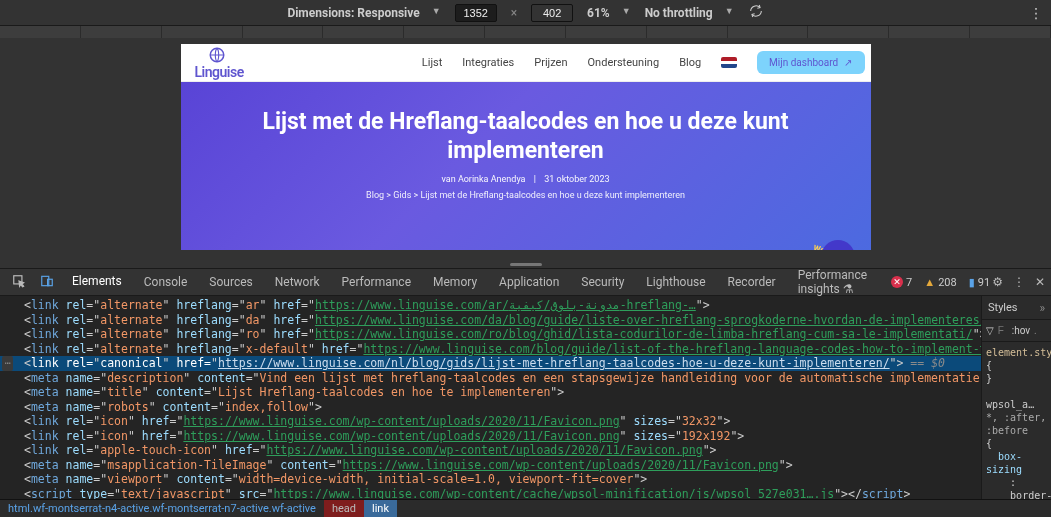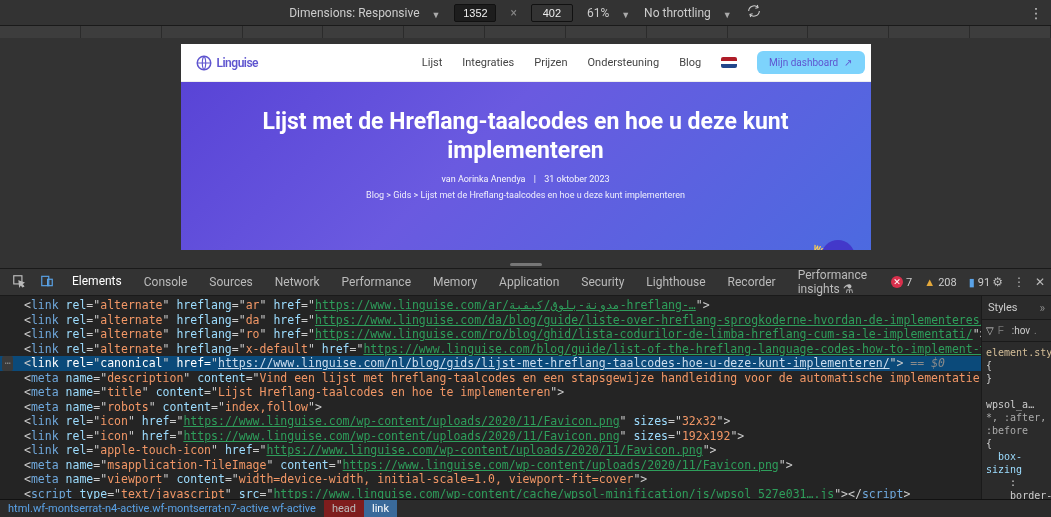--- a/index.html
+++ b/index.html
@@ -27,21 +27,21 @@
   font-size: 12px;
   position: relative;
 }
 .device-toolbar .right-actions {
   position: absolute;
   right: 8px;
   display: flex;
   gap: 12px;
   align-items: center;
 }
-.dd { display: inline-flex; align-items: flex-end; gap: 12px; cursor: pointer; }
+.dd { display: inline-flex; align-items: flex-start; gap: 12px; cursor: pointer; font-weight: bold; }
 .dd .caret { font-size: 9px; color: #aaa; }
 .dim-input {
   background: #1d1d1d;
   border: 1px solid #111;
   color: #eee;
   width: 42px;
   height: 18px;
   text-align: center;
   font-size: 11px;
   border-radius: 2px;
@@ -73,21 +73,21 @@
 
 .page-nav {
   height: 38px;
   display: flex;
   align-items: center;
   padding: 0 6px 0 14px;
   gap: 20px;
   background: #fff;
   border-bottom: 1px solid #eee;
 }
-.logo { display: flex; align-items: center; color: #5f55cf; font-weight: 600; font-size: 12px; letter-spacing: -0.5px; }
+.logo { display: flex; align-items: center; color: #5f55cf; font-weight: 600; font-size: 14px; letter-spacing: -0.5px; flex-direction: column; }
 .logo svg { width: 18px; height: 18px; margin-right: 4px; }
 .page-nav .spacer { flex: 1; }
 .page-nav a { color: #444; font-size: 11px; text-decoration: none; }
 .flag { width: 16px; height: 11px; border-radius: 2px; background: linear-gradient(to bottom, #ae1c28 33%, #fff 33% 66%, #21468b 66%); }
 .dash-btn {
   background: #7dd3fc;
   color: #5f55cf;
   padding: 6px 12px;
   border-radius: 6px;
   font-size: 10px;

